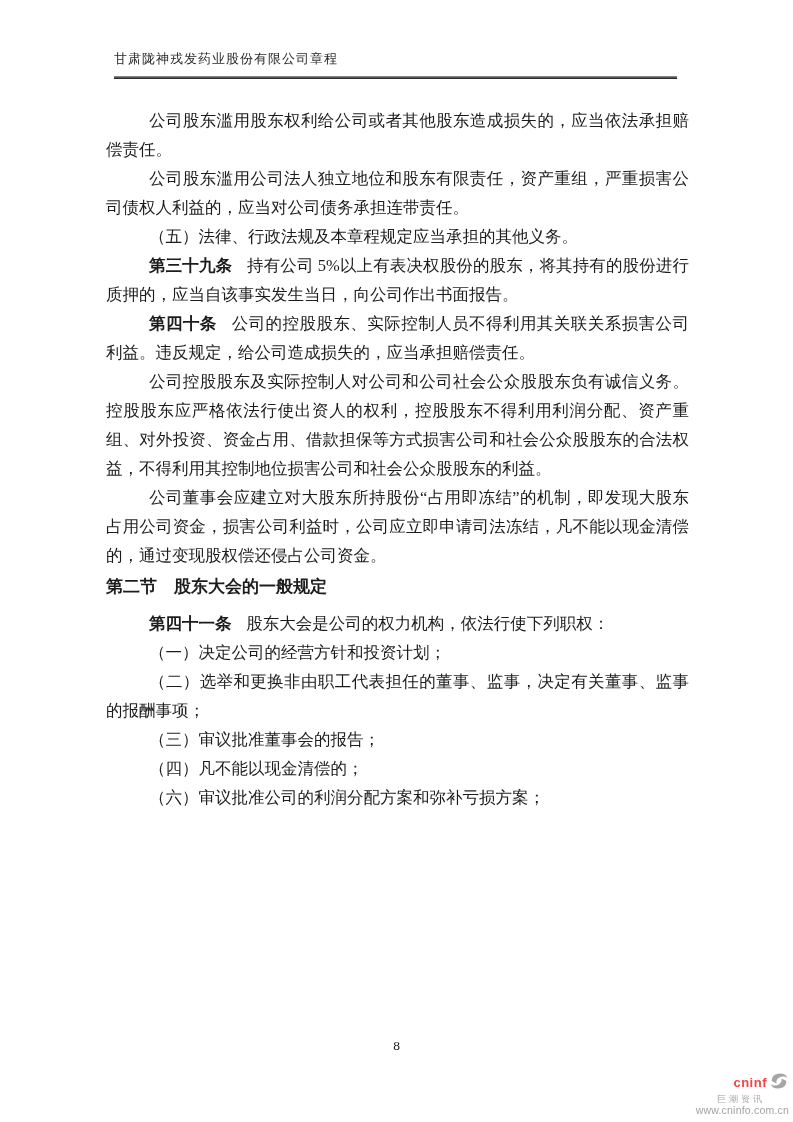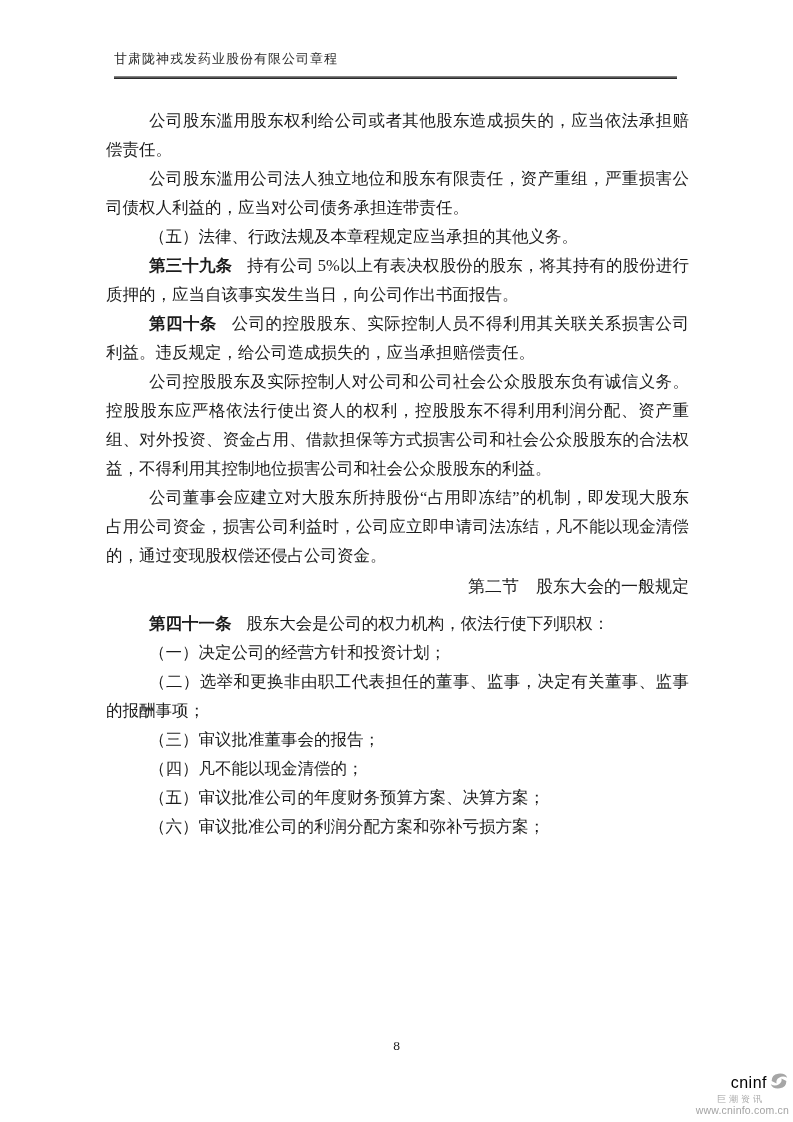--- a/index.html
+++ b/index.html
@@ -38,22 +38,22 @@
     top: 106px;
     width: 583px;
     font-size: 16.5px;
     line-height: 29px;
     text-align: justify;
   }
   .content p { margin: 0; }
   .para { text-indent: 43px; }
   .art-num { font-weight: bold; margin-right: 0.9em; }
   .section-heading {
-    text-align: right;
-    font-weight: normal;
+    text-align: left;
+    font-weight: bold;
     font-size: 17px;
     text-indent: 0;
     margin-top: 2px !important;
     margin-bottom: 8px !important;
   }
   
   .page-number {
     position: absolute;
     left: 0;
     right: 0;
@@ -72,24 +72,24 @@
     font-family: "Liberation Sans", sans-serif;
     line-height: 1.1;
   }
   .cninfo-brand-row {
     display: flex;
     align-items: center;
     justify-content: flex-end;
     gap: 2px;
   }
   .cninfo-brand {
-    font-weight: normal;
-    font-size: 16px;
+    font-weight: bold;
+    font-size: 13px;
     letter-spacing: 0.5px;
-    color: #000000;
+    color: #ef4444;
   }
   .cninfo-name {
     font-size: 9px;
     letter-spacing: 3px;
     color: #a8a8a8;
     margin: 1px 24px 1px 0;
   }
   .cninfo-url {
     font-size: 10.5px;
     color: #a3a3a3;
@@ -113,21 +113,20 @@
     <p class="para"><span class="art-num">第三十九条</span><span>持有公司 5%以上有表决权股份的股东，将其持有的股份进行质押的，应当自该事实发生当日，向公司作出书面报告。</span></p>
     <p class="para"><span class="art-num">第四十条</span><span>公司的控股股东、实际控制人员不得利用其关联关系损害公司利益。违反规定，给公司造成损失的，应当承担赔偿责任。</span></p>
     <p class="para">公司控股股东及实际控制人对公司和公司社会公众股股东负有诚信义务。控股股东应严格依法行使出资人的权利，控股股东不得利用利润分配、资产重组、对外投资、资金占用、借款担保等方式损害公司和社会公众股股东的合法权益，不得利用其控制地位损害公司和社会公众股股东的利益。</p>
     <p class="para">公司董事会应建立对大股东所持股份“占用即冻结”的机制，即发现大股东占用公司资金，损害公司利益时，公司应立即申请司法冻结，凡不能以现金清偿的，通过变现股权偿还侵占公司资金。</p>
     <p class="section-heading">第二节　股东大会的一般规定</p>
     <p class="para"><span class="art-num">第四十一条</span><span>股东大会是公司的权力机构，依法行使下列职权：</span></p>
     <p class="para">（一）决定公司的经营方针和投资计划；</p>
     <p class="para">（二）选举和更换非由职工代表担任的董事、监事，决定有关董事、监事的报酬事项；</p>
     <p class="para">（三）审议批准董事会的报告；</p>
     <p class="para">（四）凡不能以现金清偿的；</p>
-    <p class="para">（五）审议批准公司的年度财务预算方案、决算方案；</p>
     <p class="para">（六）审议批准公司的利润分配方案和弥补亏损方案；</p>
   </div>
 
   <div class="page-number">8</div>
 
   <div class="cninfo-logo">
     <div class="cninfo-brand-row">
       <span class="cninfo-brand">cninf</span>
       <span>
         <svg width="20" height="18" viewBox="0 0 24 22">

